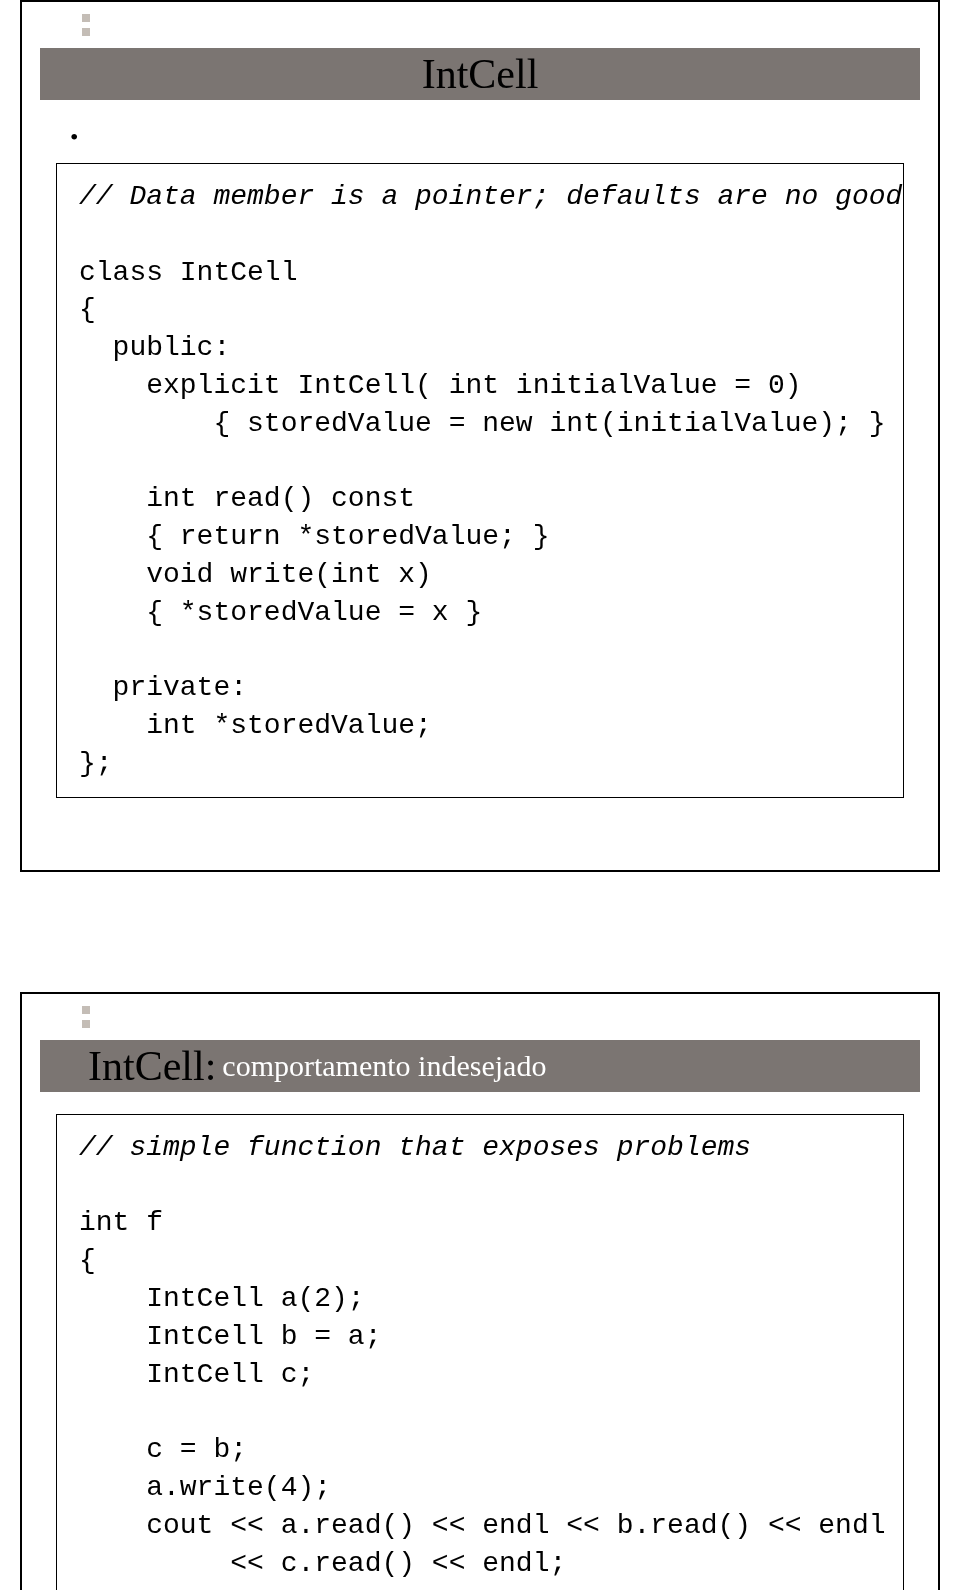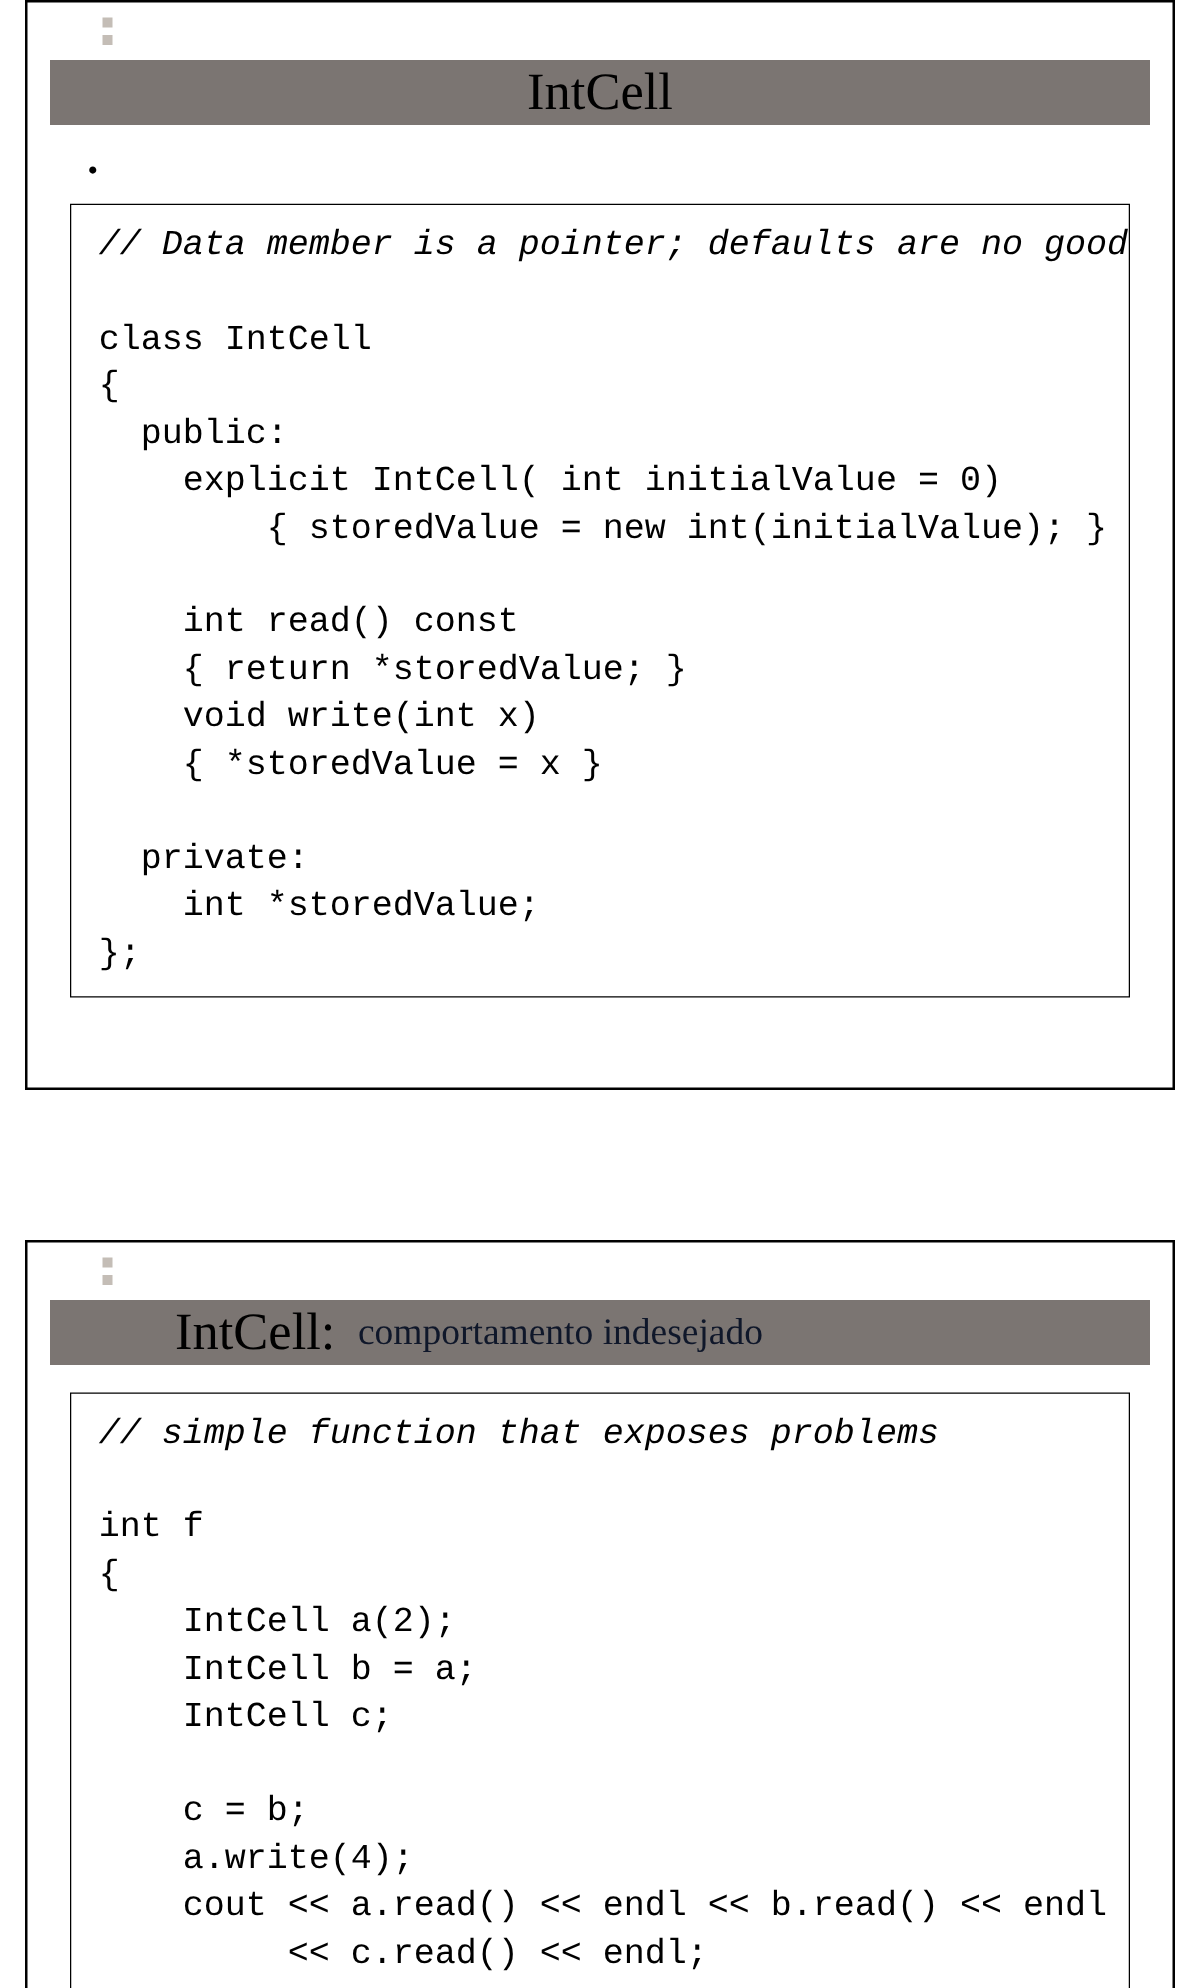--- a/index.html
+++ b/index.html
@@ -31,32 +31,32 @@
   .title-bar {
     background: #7b7572;
     height: 52px;
     margin: 34px 0 0 0;
     display: flex;
     align-items: center;
     justify-content: center;
   }
   .title-bar.left {
     justify-content: flex-start;
-    padding-left: 100px;
+    padding-left: 48px;
   }
   .title-text {
     font-size: 42px;
     color: #000;
     font-family: Georgia, serif;
   }
   .title-sub {
     font-size: 30px;
-    color: #0f172a;
+    color: #ffffff;
     font-family: Georgia, serif;
-    margin-left: 18px;
+    margin-left: 6px;
   }
   .bullet-line {
     margin: 24px 0 12px 30px;
     font-size: 30px;
     font-family: Georgia, serif;
     display: flex;
     align-items: baseline;
   }
   .bullet-dot {
     font-size: 24px;

